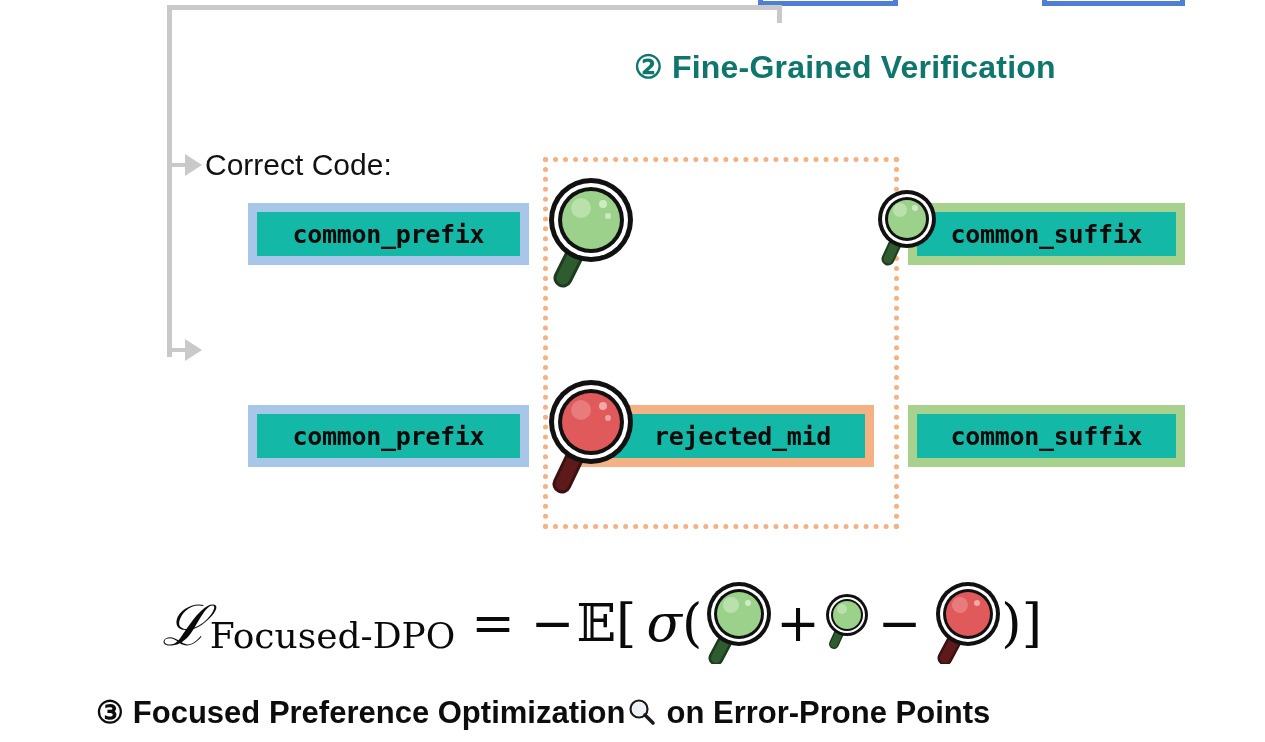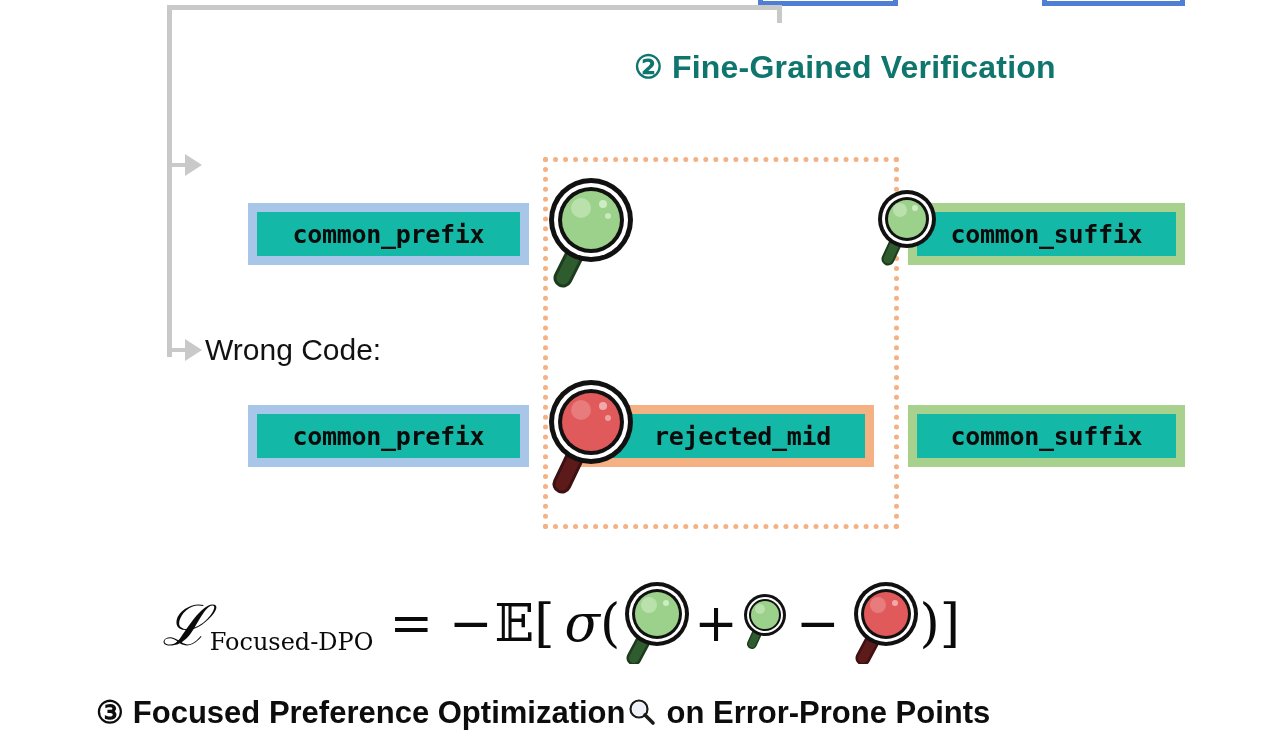--- a/index.html
+++ b/index.html
@@ -85,21 +85,21 @@
   
   .formula{
     position:absolute;
     font-family:"DejaVu Serif","Liberation Serif",serif;
     color:#0a0a0a;
     white-space:nowrap;
     display:flex;align-items:center;
   }
   .formula .big{font-size:52px;}
   .formula .cal{font-size:56px;font-style:italic;}
-  .formula .sub{font-size:24px;}
+  .formula .sub{font-size:36px;}
   .formula .mathit{font-style:italic;}
   .f-inline-mag{display:inline-block;vertical-align:middle;}
 
   .caption{
     position:absolute;
     font-weight:bold;
     font-size:31px;
     color:#0d0d0d;
     white-space:nowrap;
     display:flex;align-items:center;
@@ -121,20 +121,21 @@
   <div class="arrow-stem" style="left:167px;top:163px;width:22px;"></div>
   <div class="arrow-head" style="left:185px;top:154px;"></div>
 
   <div class="arrow-stem" style="left:167px;top:348px;width:22px;"></div>
   <div class="arrow-head" style="left:185px;top:339px;"></div>
 
   <div class="head2" style="left:634px;top:48px;">② Fine-Grained Verification</div>
 
   <div class="dotted-region" style="left:543px;top:157px;width:356px;height:372px;"></div>
 
+  <div class="row-label" style="left:205px;top:148px;">Correct Code:</div>
 
   <div class="codebox bx-blue" style="left:248px;top:203px;width:281px;height:62px;">
     <span>common_prefix</span>
   </div>
 
 
   <div class="codebox bx-green" style="left:908px;top:203px;width:277px;height:62px;">
     <span>common_suffix</span>
   </div>
 
@@ -163,21 +164,20 @@
         <circle cx="32" cy="34" r="29" fill="#111111"></circle>
         <circle cx="32" cy="34" r="25" fill="#ffffff"></circle>
         <circle cx="32" cy="34" r="22" fill="#111111"></circle>
         <circle cx="32" cy="34" r="19" fill="#9bd18a"></circle>
         <circle cx="25" cy="25" r="7" fill="#bfe3b2" opacity="0.85"></circle>
         <circle cx="40" cy="23" r="3" fill="#d4eec9" opacity="0.9"></circle>
       </g>
     </svg>
   </div>
 
-  <div class="row-label" style="left:205px;top:333px;">Wrong Code:</div>
 
   <div class="codebox bx-blue" style="left:248px;top:405px;width:281px;height:62px;">
     <span>common_prefix</span>
   </div>
 
   <div class="codebox bx-orange" style="left:571px;top:405px;width:303px;height:62px;">
     <span style="padding-left:40px;">rejected_mid</span>
   </div>
 
   <div class="codebox bx-green" style="left:908px;top:405px;width:277px;height:62px;">

